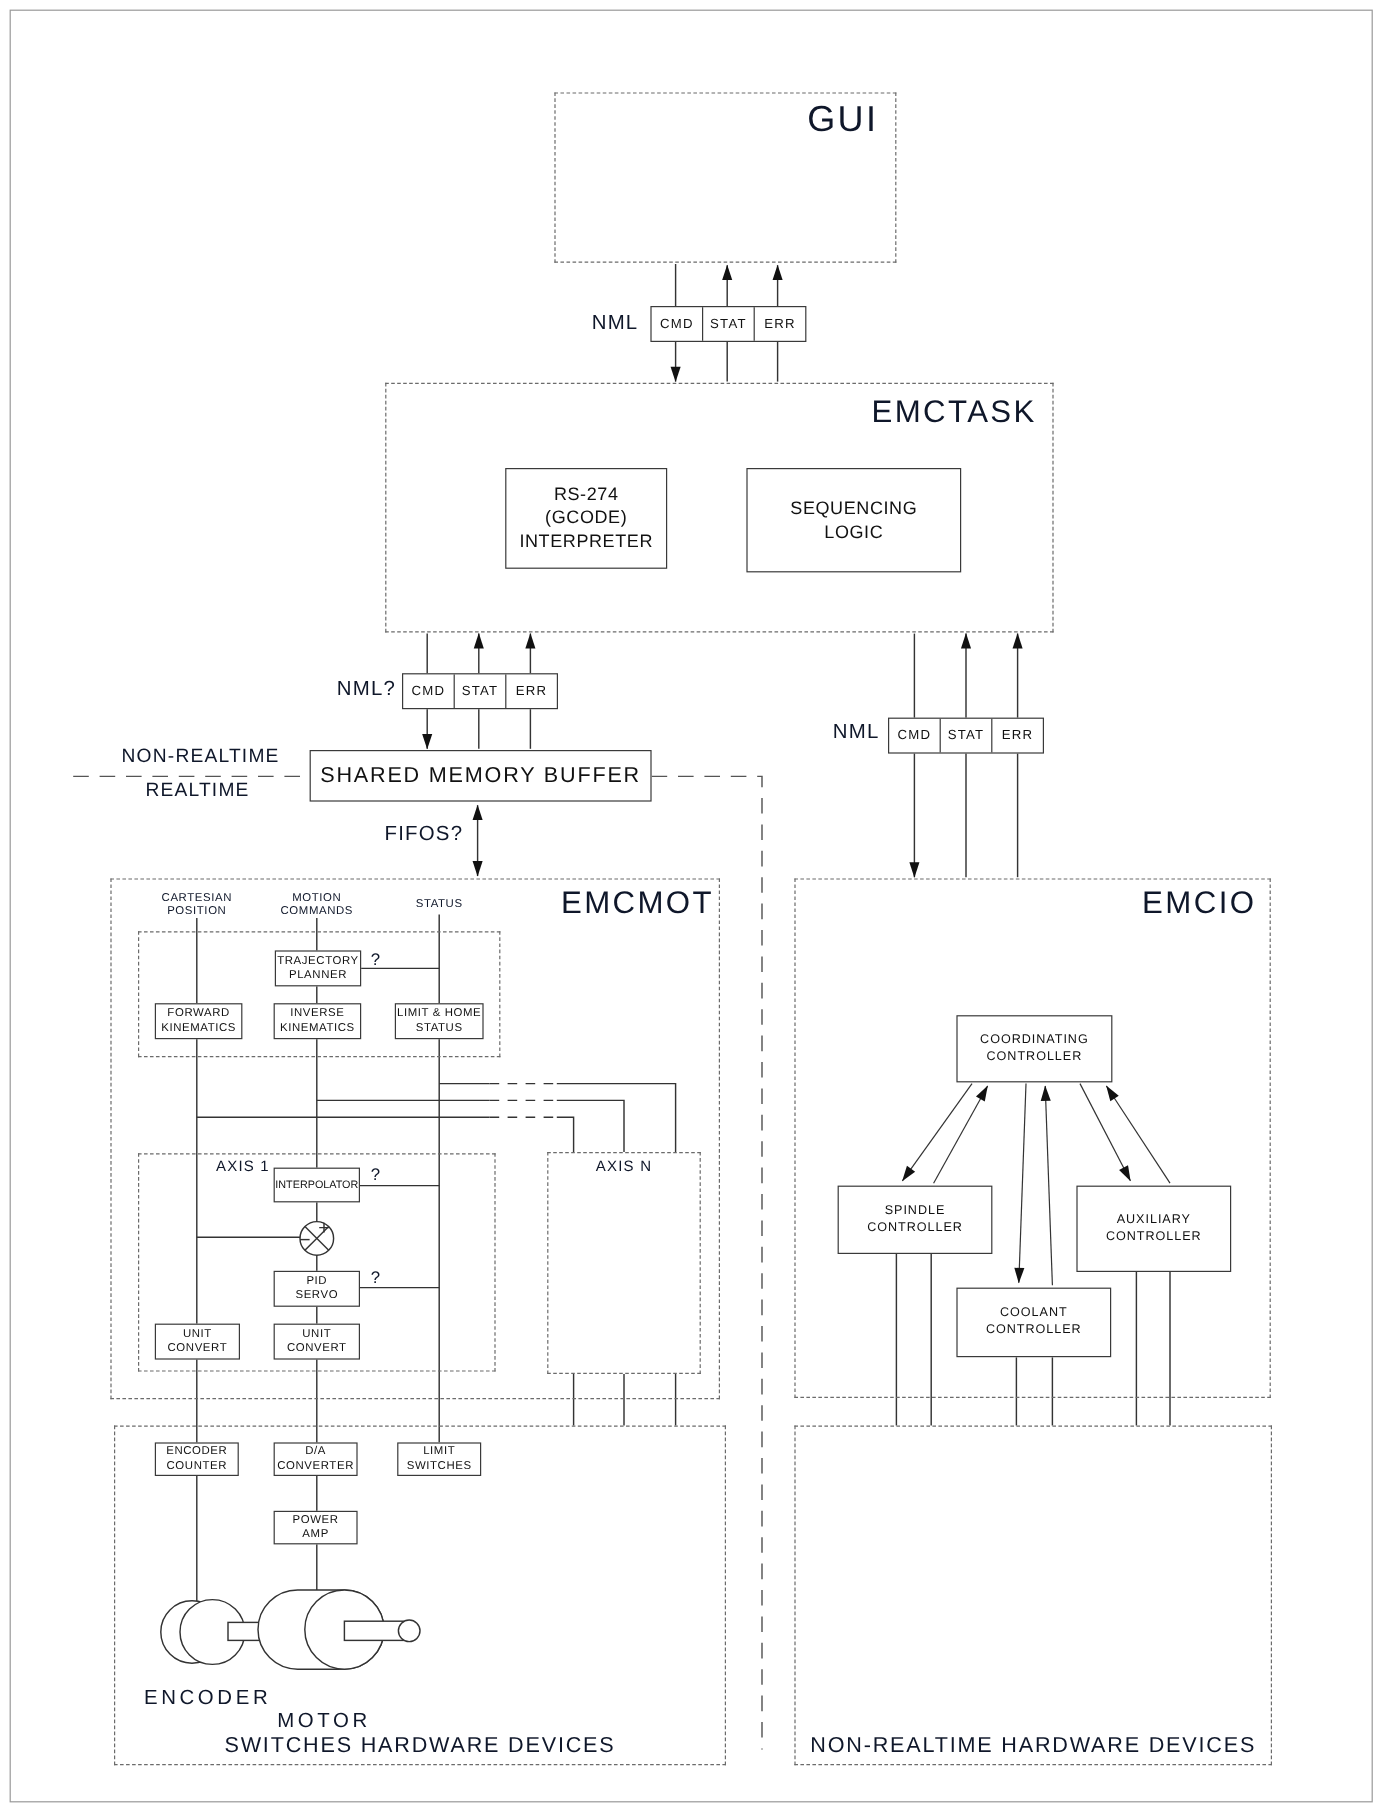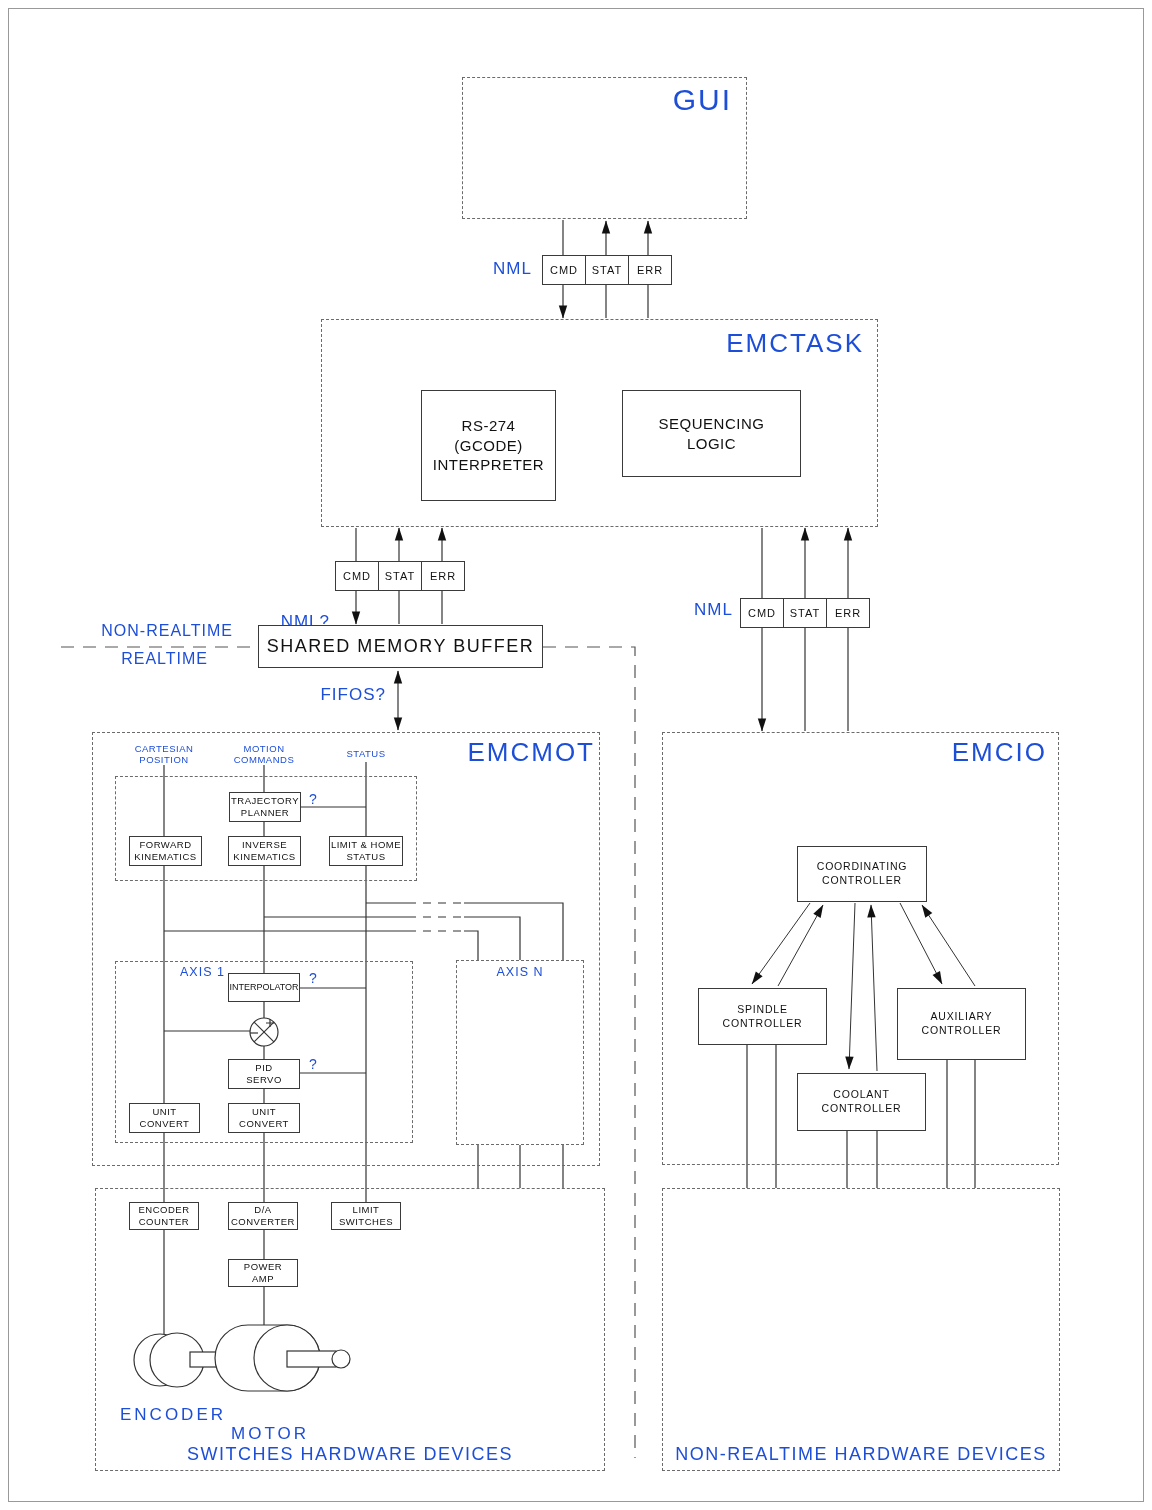--- a/index.html
+++ b/index.html
@@ -5,21 +5,21 @@
   html,body{margin:0;padding:0;background:#fff;}
   .stage{position:relative;width:1152px;height:1510px;background:#fff;
          font-family:"Liberation Sans",sans-serif;color:#111;overflow:hidden;}
   .pageborder{position:absolute;left:8px;top:8px;width:1134px;height:1492px;
               border:1.5px solid #999;z-index:0;}
   svg.wires{position:absolute;left:0;top:0;z-index:1;}
   .dashbox{position:absolute;border:1.2px dashed #6b6b6b;background:transparent;z-index:2;box-sizing:border-box;}
   .solidbox{position:absolute;background:#fff;border:1.2px solid #3a3a3a;z-index:3;box-sizing:border-box;
             display:flex;flex-direction:column;align-items:center;justify-content:center;
             text-align:center;line-height:1.3;}
-  .lbl{position:absolute;white-space:nowrap;z-index:3;color:#1d4ed8;}
+  .lbl{position:absolute;white-space:nowrap;z-index:3;color:#0f172a;}
   .ctr{text-align:center;white-space:normal;}
   .nmlrow{position:absolute;display:flex;border:1.2px solid #3a3a3a;background:#fff;z-index:3;}
   .nmlcell{width:42px;height:28px;display:flex;align-items:center;justify-content:center;
            font-size:11px;letter-spacing:1px;border-left:1.2px solid #3a3a3a;}
   .nmlcell:first-child{border-left:none;}
   .t-big{font-size:30px;letter-spacing:2px;}
   .t-title{font-size:26px;letter-spacing:2px;}
   .t-med{font-size:17px;letter-spacing:1px;}
   .t-smb{font-size:18px;letter-spacing:1.5px;}
   .t-bound{font-size:16px;letter-spacing:1px;}
@@ -126,31 +126,31 @@
 
   <div class="lbl t-med" style="right:620px;top:259px;">NML</div>
   <div class="nmlrow" style="left:542px;top:255px;">
     <div class="nmlcell">CMD</div>
     <div class="nmlcell">STAT</div>
     <div class="nmlcell">ERR</div>
   </div>
 
   <div class="dashbox" style="left:321px;top:319px;width:557px;height:208px;"></div>
   <div class="lbl t-title" style="right:288px;top:328px;">EMCTASK</div>
-  <div class="solidbox t-rs" style="left:421px;top:390px;width:135px;height:111px;">
+  <div class="solidbox t-rs" style="left:421px;top:390px;width:135px;height:84px;">
     <span>RS-274</span>
     <span>(GCODE)</span>
     <span>INTERPRETER</span>
   </div>
   <div class="solidbox t-rs" style="left:622px;top:390px;width:179px;height:87px;">
     <span>SEQUENCING</span>
     <span>LOGIC</span>
   </div>
 
-  <div class="lbl t-med" style="right:822px;top:564px;margin-top:48px;">NML?</div>
+  <div class="lbl t-med" style="right:822px;top:564px;">NML?</div>
   <div class="nmlrow" style="left:335px;top:561px;">
     <div class="nmlcell">CMD</div>
     <div class="nmlcell">STAT</div>
     <div class="nmlcell">ERR</div>
   </div>
 
   <div class="solidbox t-smb" style="left:258px;top:625px;width:285px;height:43px;">
     <span>SHARED MEMORY BUFFER</span>
   </div>
 

